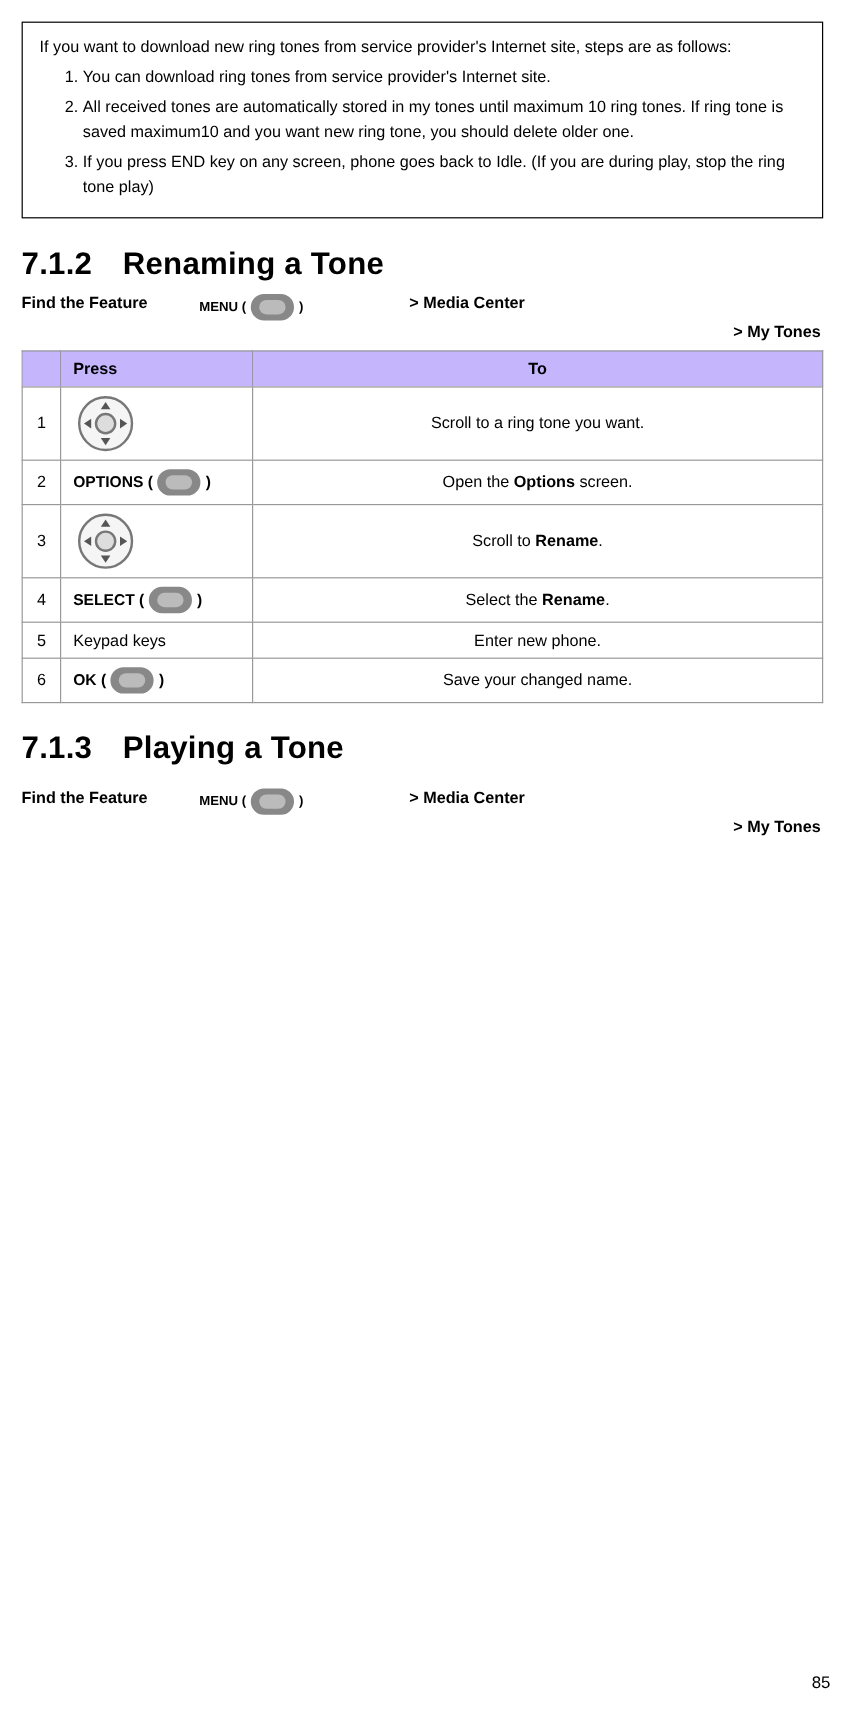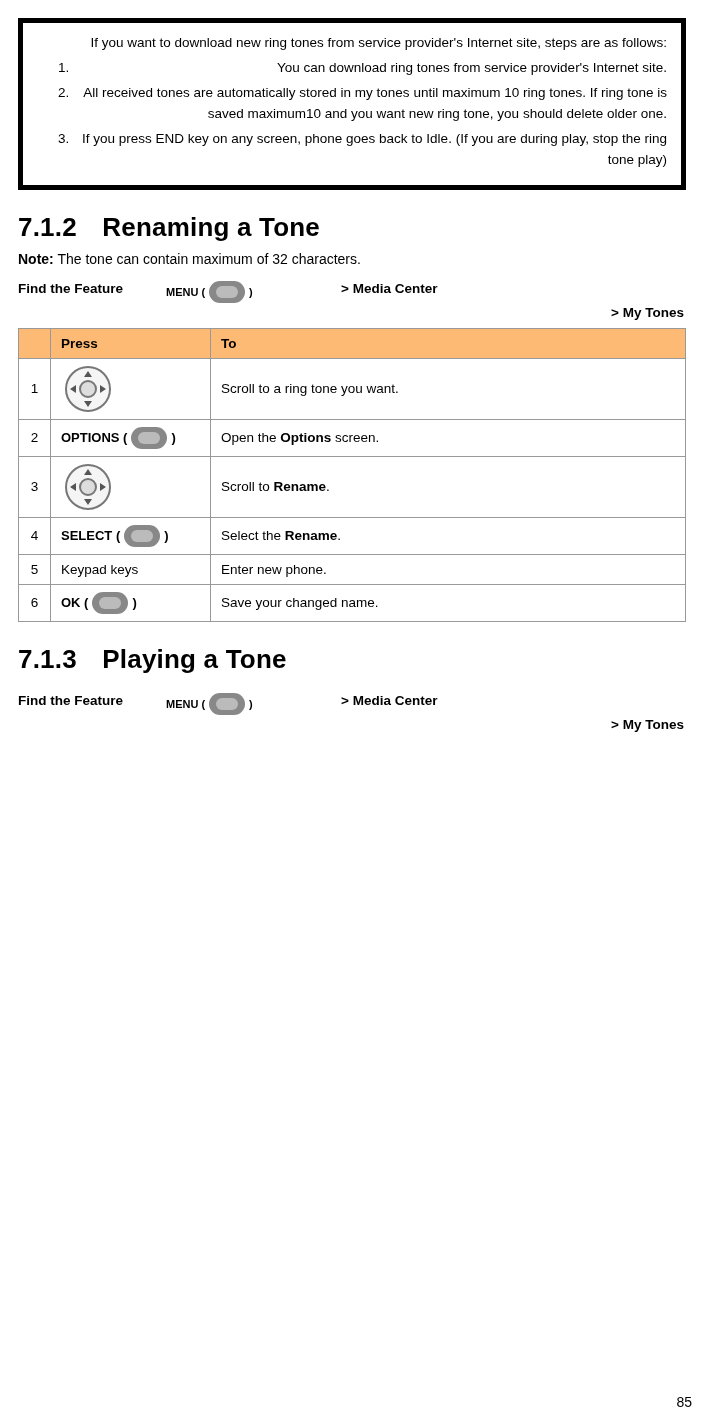--- a/index.html
+++ b/index.html
@@ -8,26 +8,25 @@
       font-size: 14px;
       background: #fff;
       color: #000;
       width: 714px;
       min-height: 1424px;
       padding: 18px 28px 18px 18px;
       position: relative;
     }
 
     .info-box {
-      border: 5px solid #000000;
+      border: 1px solid #000000;
       padding: 10px 14px;
       margin-bottom: 22px;
       font-size: 13.5px;
       line-height: 1.55;
-      text-align: right;
     }
     .info-box ol {
       margin-left: 36px;
       margin-top: 4px;
     }
     .info-box ol li {
       margin-bottom: 4px;
     }
 
     .section-heading {
@@ -178,36 +177,36 @@
       margin-top: 8px;
       margin-bottom: 22px;
     }
     .steps-table th, .steps-table td {
       border: 1px solid #999;
       padding: 7px 10px;
       vertical-align: middle;
       font-size: 13.5px;
     }
     .steps-table thead th {
-      background: #fdba74;
+      background: #c4b5fd;
       font-weight: bold;
       font-size: 13.5px;
     }
     .steps-table .step-num {
       text-align: center;
       width: 32px;
       font-weight: normal;
     }
     .steps-table .step-press {
       width: 160px;
       text-align: left;
       vertical-align: middle;
     }
     .steps-table .step-to {
-      text-align: left;
+      text-align: center;
     }
     .step-press-content {
       display: flex;
       align-items: center;
     }
     .options-label {
       font-size: 13px;
       font-weight: bold;
       display: inline;
     }
@@ -233,24 +232,20 @@
     <li>All received tones are automatically stored in my tones until maximum 10 ring tones. If ring tone is saved maximum10 and you want new ring tone, you should delete older one.</li>
     <li>If you press END key on any screen, phone goes back to Idle. (If you are during play, stop the ring tone play)</li>
   </ol>
 </div>
 
 <div class="section-block">
   <div class="section-heading">
     <span class="section-number">7.1.2</span>
     <span>Renaming a Tone</span>
   </div>
-  <p class="section-note">
-    <span class="note-label">Note:</span>
-    <span> The tone can contain maximum of 32 characters.</span>
-  </p>
 
   <div class="find-feature-block">
     <div class="find-feature-row">
       <span class="find-feature-label">Find the Feature</span>
       <span class="find-feature-menu">
         <span>MENU (</span>
         <span class="phone-btn"></span>
         <span>)</span>
       </span>
       <span class="find-feature-path">&gt; Media Center</span>

